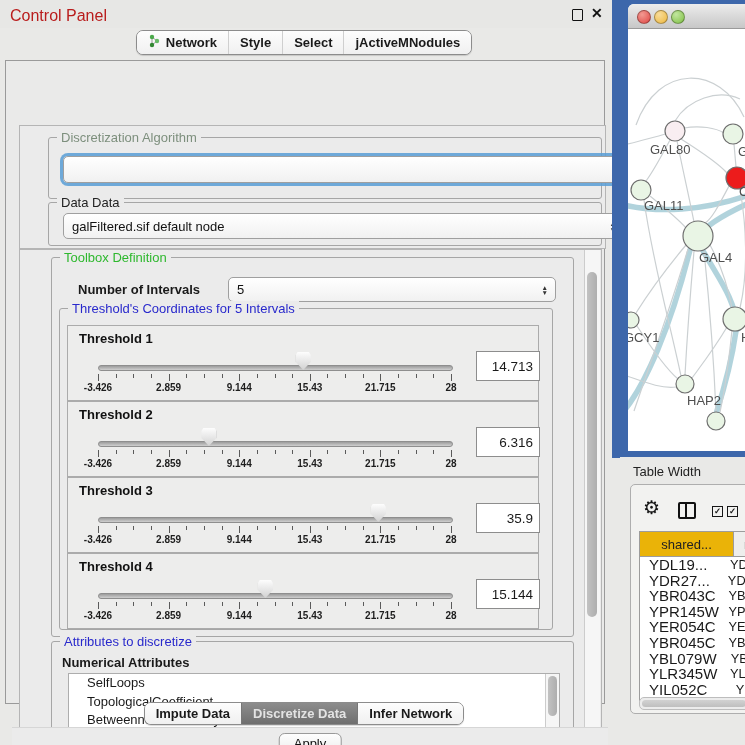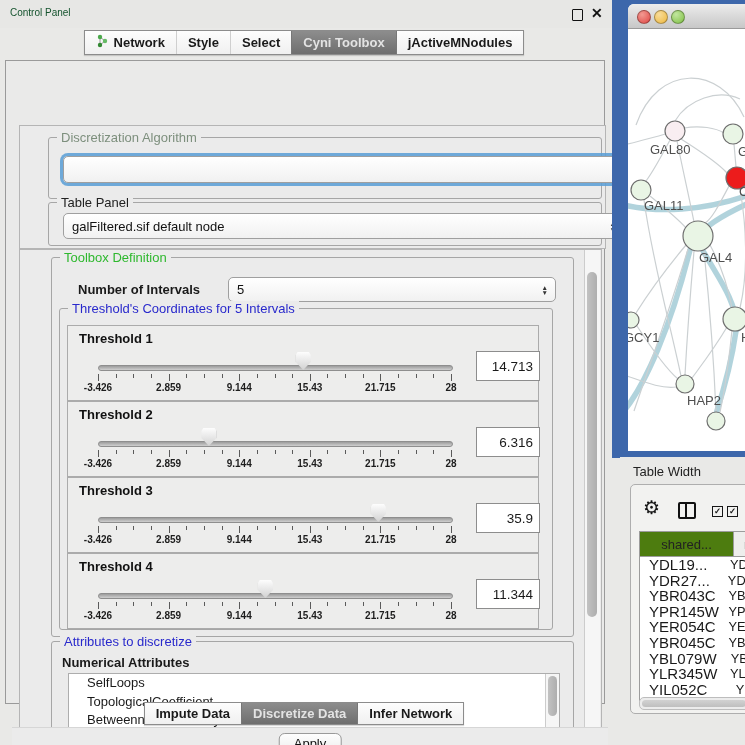--- a/index.html
+++ b/index.html
@@ -2,27 +2,27 @@
 <html><head>
 <meta charset="utf-8">
 <style>
   html,body{margin:0;padding:0}
   body{width:745px;height:745px;overflow:hidden;position:relative;background:#e9e9e7;
        font-family:"Liberation Sans",sans-serif;font-size:13px;color:#1a1a1a;}
   .abs{position:absolute}
   
   #cp{position:absolute;left:0;top:0;width:617px;height:745px;background:#e9e9e7}
   #cp-titlebar{position:absolute;left:0;top:0;width:100%;height:28px;background:#e7e7e5}
-  #cp-title{position:absolute;left:10px;top:7px;font-size:10px;color:#14532d}
+  #cp-title{position:absolute;left:10px;top:7px;font-size:16px;color:#b91c1c}
   .float-ic{position:absolute;left:572px;top:9px;width:9px;height:10px;border:1.6px solid #111;border-radius:1px}
   .close-ic{position:absolute;left:591px;top:5px;font-size:14px;font-weight:bold;color:#111}
   .tabbar{position:absolute;left:0;width:608px;text-align:center}
   #top-tabs{top:30px}
   #bottom-tabs{top:702px}
-  .tabgroup{display:inline-flex;background:#fdfdfd;border:1px solid #8c8c8c;border-radius:0;overflow:hidden;
+  .tabgroup{display:inline-flex;background:#fdfdfd;border:1px solid #8c8c8c;border-radius:7px;overflow:hidden;
             box-shadow:0 1px 1px rgba(0,0,0,.15)}
   .tab{padding:3px 11px;font-size:13px;font-weight:700;color:#1a1a1a;display:flex;align-items:center;gap:5px;
        background:linear-gradient(#fdfdfd,#f0f0f0)}
   .tab+.tab{border-left:1px solid #cfcfcf}
   .tab.sel{background:linear-gradient(#8d8d8d,#6e6e6e);color:#e3e3e3;border-left-color:#777}
   .tab.sel+.tab{border-left-color:#777}
   #cp-panel{position:absolute;left:5px;top:60px;width:598px;height:642px;background:#eaeae9;border:1px solid #9a9a9a}
   .subpanel{position:absolute;border:1px solid #b5b5b5;background:#ebebeb}
   #sub-top{left:13px;top:64px;width:585px;height:122px}
   #sub-main{left:13px;top:188px;width:581px;height:512px}
@@ -81,21 +81,21 @@
   #tp-box{position:absolute;left:10px;top:27px;width:130px;height:228px;background:#f2f2f0;
           border:1px solid #aeaeae;border-radius:5px}
   .gear{position:absolute;left:12px;top:13px;font-size:19px;line-height:19px;color:#151515}
   .colicon{position:absolute;left:47px;top:17px;width:14px;height:13px;border:2px solid #111;border-radius:2px}
   .colline{position:absolute;left:5px;top:0;width:2px;height:100%;background:#111}
   .cbx{position:absolute;top:21px;width:9px;height:9px;border:1.8px solid #161616;font-size:8.5px;font-weight:700;
        line-height:9px;text-align:center;color:#161616}
   #tp-table{position:absolute;left:8px;top:46px;width:122px;height:168px;background:#fff;border:1px solid #9c9c9c;overflow:hidden}
   .th-row{display:flex;height:24px;border-bottom:1px solid #9c9c9c}
   .th-cell{font-size:13px;color:#222;display:flex;align-items:center;justify-content:center;border-right:1px solid #9c9c9c}
-  .th-c1{width:93px;background:#4d7c0f}
+  .th-c1{width:93px;background:#eab308}
   .th-c2{flex:1;background:#eeeeec;justify-content:flex-start;padding-left:10px}
   .t-row{display:flex;height:15.6px}
   .t-c1{width:93px;padding-left:9px;font-size:15px;line-height:15.6px;white-space:nowrap;overflow:hidden}
   .t-c2{flex:1;padding-left:9px;font-size:12.8px;line-height:15.6px;white-space:nowrap}
   #tp-hscroll{position:absolute;left:8px;top:212px;width:122px;height:11px;background:#ececec;border:1px solid #bdbdbd;border-radius:5px}
   #tp-hthumb{position:absolute;left:2px;top:1.5px;width:104px;height:7px;border-radius:4px;background:linear-gradient(#d2d2d2,#bfbfbf)}
 </style>
 </head>
 <body>
 
@@ -120,23 +120,20 @@
               <circle cx="4" cy="11" r="2.2" fill="#338833"></circle>
             </svg></span>
           <span>Network</span>
         </div>
         <div class="tab">
           <span>Style</span>
         </div>
         <div class="tab">
           <span>Select</span>
         </div>
-        <div class="tab sel">
-          <span>Cyni Toolbox</span>
-        </div>
         <div class="tab">
           <span>jActiveMNodules</span>
         </div>
       </div>
   </div>
 
   <div id="cp-panel">
     <div id="sub-top" class="subpanel"></div>
     <div id="sub-main" class="subpanel"></div>
 
@@ -145,21 +142,21 @@
     </div>
     <div class="combo focusring" style="left:57px;top:95px;width:534px;height:25px">
       <span class="stepper">
           <span>▲</span>
           <span>▼</span>
         </span>
     </div>
 
 
     <div class="group" style="left:42px;top:141px;width:552px;height:42px">
-      <span class="glabel lbl-dark">Table Panel</span>
+      <span class="glabel lbl-dark">Data Data</span>
     </div>
     <div class="combo" style="left:57px;top:152px;width:529px;height:24px">
       <span>galFiltered.sif default node</span>
       <span class="stepper">
           <span>▲</span>
           <span>▼</span>
         </span>
     </div>
 
     <div class="group" style="left:45px;top:196px;width:521px;height:378px">
@@ -321,21 +318,21 @@
             <span class="tick major" style="left: 100%;"></span>
           </div>
           <div class="tlabels">
             <span class="tlabel" style="left: 0%;">-3.426</span>
             <span class="tlabel" style="left: 20%;">2.859</span>
             <span class="tlabel" style="left: 40%;">9.144</span>
             <span class="tlabel" style="left: 60%;">15.43</span>
             <span class="tlabel" style="left: 80%;">21.715</span>
             <span class="tlabel" style="left: 100%;">28</span>
           </div>
-          <div class="valbox">11.344</div>
+          <div class="valbox">15.144</div>
         </div>
       </div>
 
     <div class="group" style="left:45px;top:580px;width:521px;height:118px">
       <span class="glabel lbl-blue">Attributes to discretize</span>
     </div>
     <span class="abs" style="left:56px;top:594px;font-weight:700">Numerical Attributes</span>
     <div id="attr-list">
       <div class="vscroll" style="right:0;top:0;width:13px;height:100%">
         <div class="vthumb" style="left:1.5px;top:2px;width:9px;height:40px"></div>

